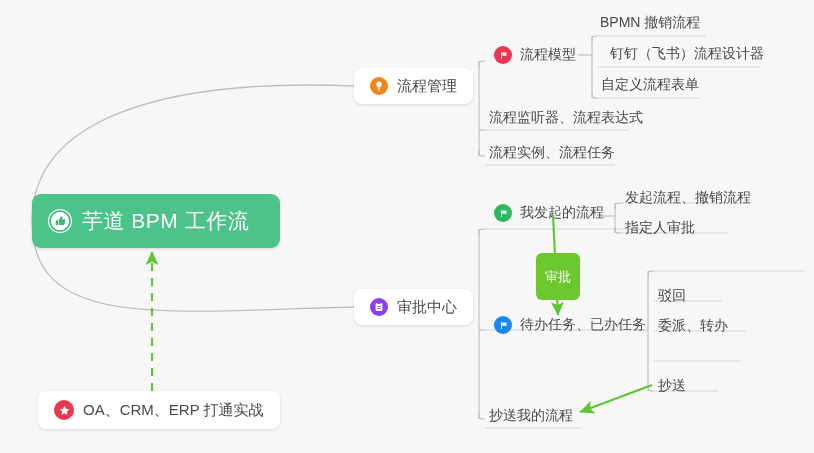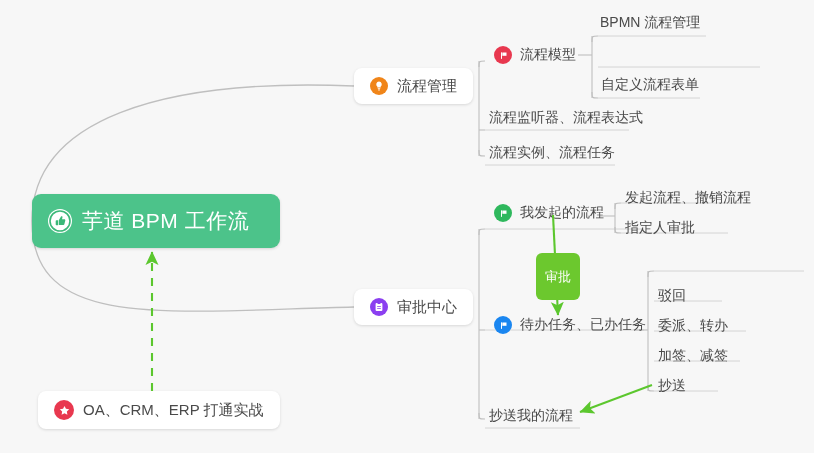--- a/index.html
+++ b/index.html
@@ -176,21 +176,22 @@
   <div class="sub-node" style="left:494px;top:43px;">
     <span class="badge badge-red">
       <svg width="11" height="11" viewBox="0 0 11 11">
         <rect x="3.0" y="2.2" width="1.0" height="6.8" rx=".4" fill="#fff"></rect>
         <path d="M4.3 2.5h4.2v3.3H4.3z" fill="#fff"></path>
       </svg>
     </span>
     <span class="sub-label">流程模型</span>
   </div>
 
-  <div class="leaf" style="left:600px;top:11px;">BPMN 流程管理</div>
+  <div class="leaf" style="left:600px;top:11px;">BPMN 撤销流程</div>
+  <div class="leaf" style="left:610px;top:42px;">钉钉（飞书）流程设计器</div>
   <div class="leaf" style="left:601px;top:73px;">自定义流程表单</div>
 
   <div class="leaf" style="left:489px;top:106px;">流程监听器、流程表达式</div>
   <div class="leaf" style="left:489px;top:141px;">流程实例、流程任务</div>
 
   <div class="node card-node branch-2">
     <span class="badge badge-purple">
       <svg width="12" height="12" viewBox="0 0 12 12">
         <rect x="2.6" y="2.0" width="6.8" height="8.0" rx="1.1" fill="#fff"></rect>
         <rect x="4.4" y="1.2" width="3.2" height="1.7" rx=".7" fill="#8b3ff0"></rect>
@@ -219,21 +220,20 @@
       <svg width="11" height="11" viewBox="0 0 11 11">
         <rect x="3.0" y="2.2" width="1.0" height="6.8" rx=".4" fill="#fff"></rect>
         <path d="M4.3 2.5h4.2v3.3H4.3z" fill="#fff"></path>
       </svg>
     </span>
     <span class="sub-label">待办任务、已办任务</span>
   </div>
 
   <div class="leaf" style="left:658px;top:284px;">驳回</div>
   <div class="leaf" style="left:658px;top:314px;">委派、转办</div>
-  <div class="leaf" style="left:658px;top:344px;">加签、减签</div>
   <div class="leaf" style="left:658px;top:374px;">抄送</div>
 
   <div class="leaf" style="left:489px;top:404px;">抄送我的流程</div>
 
   <div class="node card-node bottom-note">
     <span class="badge badge-star">
       <svg width="13" height="13" viewBox="0 0 13 13">
         <path d="M6.5 1.9l1.45 2.94 3.25.47-2.35 2.29.55 3.23-2.9-1.53-2.9 1.53.55-3.23L1.8 5.31l3.25-.47z" fill="#fff"></path>
       </svg>
     </span>

